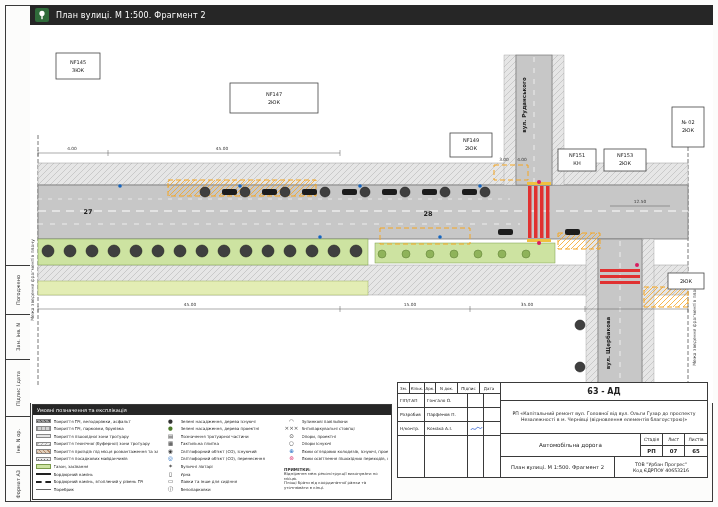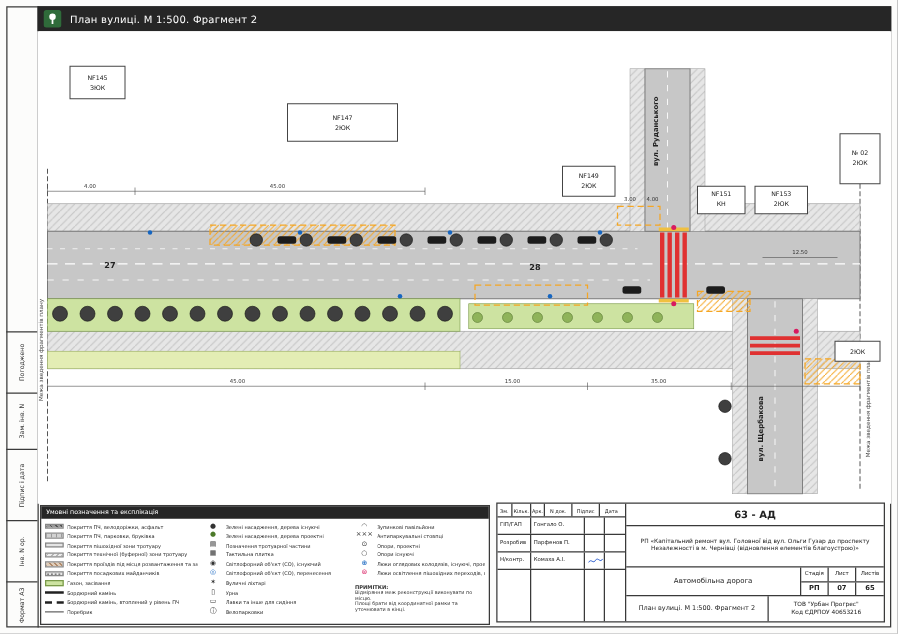--- a/index.html
+++ b/index.html
@@ -49,21 +49,21 @@
   .sw-curb{height:2px;border:none;background:#222;}
   .sw-curb-low{height:0;border:none;border-top:2px dashed #222;}
   .sw-porebrik{height:1px;border:none;background:#666;}
   .lg-glyph{width:15px;text-align:center;font-size:5.5px;line-height:5px;flex:none;}
   .g-dark{color:#333;} .g-green{color:#4c7a2a;} .g-blue{color:#1565c0;} .g-mag{color:#d81b60;}
   .lg-label{font-size:4px;color:#222;white-space:nowrap;overflow:hidden;}
   .lg-notes{margin-top:3px;font-size:3.9px;line-height:1.25;color:#333;}
   .lg-notes .nt{font-weight:bold;font-size:4.1px;}
 
   
-  .titleblock{position:absolute;left:397px;top:402px;width:311px;height:96px;border:1px solid #3a3a3a;
+  .titleblock{position:absolute;left:397px;top:382px;width:311px;height:96px;border:1px solid #3a3a3a;
               background:#fff;display:flex;box-sizing:border-box;}
   .tb-left{width:102px;border-right:1px solid #3a3a3a;display:flex;flex-direction:column;flex:none;}
   .tb-cols{display:flex;height:10px;border-bottom:1px solid #3a3a3a;flex:none;}
   .tb-cols div{font-size:4px;display:flex;align-items:center;justify-content:center;border-right:1px solid #3a3a3a;box-sizing:border-box;}
   .tb-cols div:last-child{border-right:none;}
   .tb-row{display:flex;height:13px;border-bottom:1px solid #3a3a3a;flex:none;}
   .tb-row div{font-size:4.3px;display:flex;align-items:center;padding-left:2px;border-right:1px solid #3a3a3a;box-sizing:border-box;overflow:hidden;}
   .tb-row div:last-child{border-right:none;}
   .tb-fill{flex:1;border-bottom:none;}
   .w-zm{width:12px;justify-content:center;} .w-k{width:15px;} .w-a{width:11px;} .w-nd{width:22px;} .w-p{width:22px;} .w-d{width:18px;}

